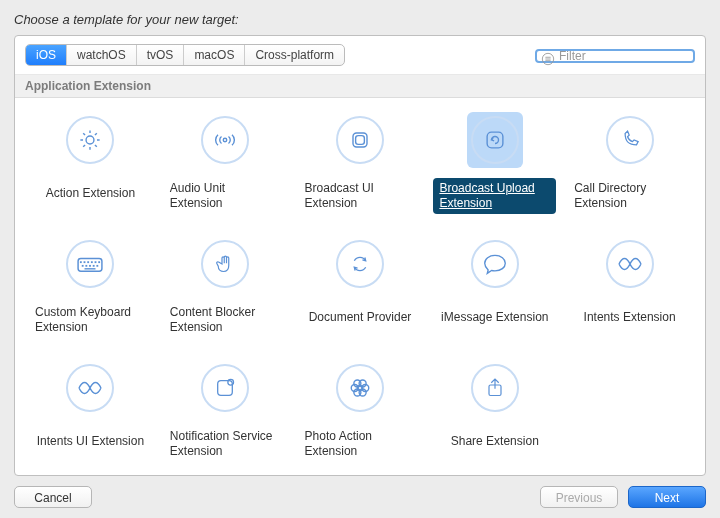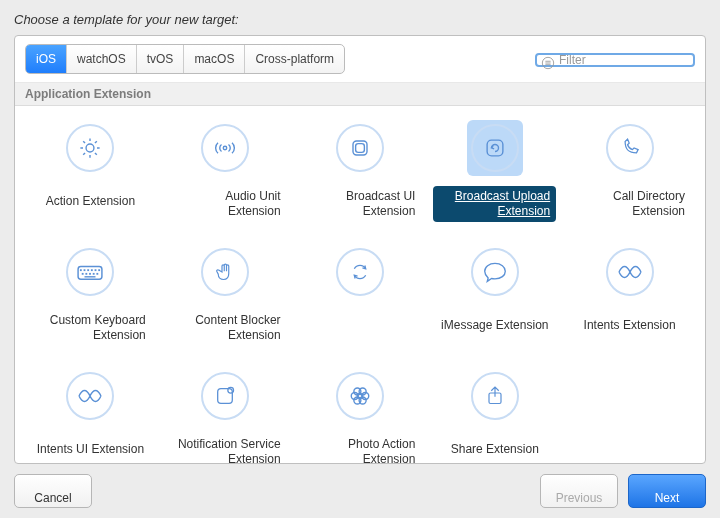--- a/index.html
+++ b/index.html
@@ -24,21 +24,21 @@
     padding: 8px 10px;
     display: flex; align-items: center; justify-content: space-between;
     border-bottom: 1px solid #e8e8e8;
   }
   .seg {
     display: inline-flex;
     border: 1px solid #bbb;
     border-radius: 5px;
     overflow: hidden;
     background: linear-gradient(#fff,#f3f3f3);
-    height: 30px;
+    height: 22px;
   }
   .seg button {
     border: none; background: transparent;
     padding: 0 10px; font-size: 12px; color: #444;
     border-right: 1px solid #ccc;
     cursor: default; height: 100%;
   }
   .seg button:last-child { border-right: none; }
   .seg button.sel {
     background: linear-gradient(#4aa3ff,#1f7efc);
@@ -69,21 +69,21 @@
     display: grid;
     grid-template-columns: repeat(5, 1fr);
     padding: 8px 10px;
     column-gap: 4px;
     row-gap: 8px;
   }
   .tmpl {
     display: flex; flex-direction: column; align-items: center;
     padding: 6px 4px 8px 4px;
     border-radius: 6px;
-    text-align: right;
+    text-align: left;
     cursor: default;
   }
   .tmpl .ico-wrap {
     width: 56px; height: 56px;
     display:flex; align-items:center; justify-content:center;
     margin-bottom: 10px;
     border-radius: 6px;
   }
   .tmpl.selected .ico-wrap { background: #bcd9f8; }
   .tmpl .lbl { font-size: 12px; line-height: 1.25; color: #333; padding: 3px 6px; border-radius: 4px; min-height: 30px; display:flex; align-items:center; justify-content:center;}
@@ -97,21 +97,21 @@
   svg { display:block; }
   .stroke { fill: none; stroke: #5b91d6; stroke-width: 1.6; }
   .footer {
     display: flex; justify-content: space-between; align-items: center;
     padding-top: 10px;
   }
   .btn {
     height: 22px; min-width: 78px;
     border: 1px solid #b6b6b6; border-radius: 5px;
     background: linear-gradient(#ffffff,#f1f1f1);
-    font-size: 12px; color: #333; padding: 16px 12px;
+    font-size: 12px; color: #333; padding: 4px 12px;
     cursor: default;
   }
   .btn.primary {
     background: linear-gradient(#5aa6ff,#1e74e6);
     border-color: #1c66c9; color: #fff;
   }
   .btn.disabled { color: #aaa; }
   .right-buttons { display: flex; gap: 10px; }
 </style>
 </head>
@@ -241,20 +241,21 @@
           </div>
           <div class="tmpl">
             <div class="ico-wrap">
               <div class="circle">
                 <svg width="26" height="26" viewBox="0 0 32 32">
                   <path class="stroke" d="M9 12a8 8 0 0 1 14 0 M23 20a8 8 0 0 1-14 0"></path>
                   <path class="stroke" d="M22 8l1 4-4-1 M10 24l-1-4 4 1"></path>
                 </svg>
               </div>
             </div>
+            <div class="lbl">Document Provider</div>
           </div>
           <div class="tmpl">
             <div class="ico-wrap">
               <div class="circle">
                 <svg width="28" height="24" viewBox="0 0 32 28">
                   <path class="stroke" d="M4 13c0-5 5-9 12-9s12 4 12 9-5 9-12 9c-2 0-3 0-4-.5L7 25l1-4c-2-2-4-4-4-8z"></path>
                 </svg>
               </div>
             </div>
             <div class="lbl">iMessage Extension</div>

